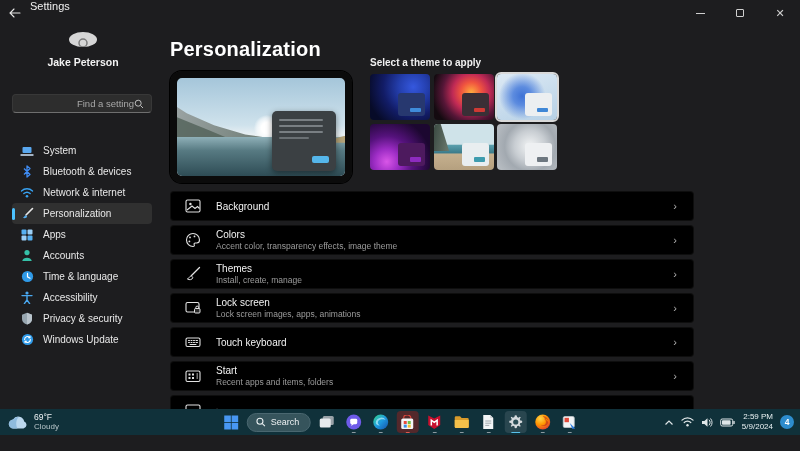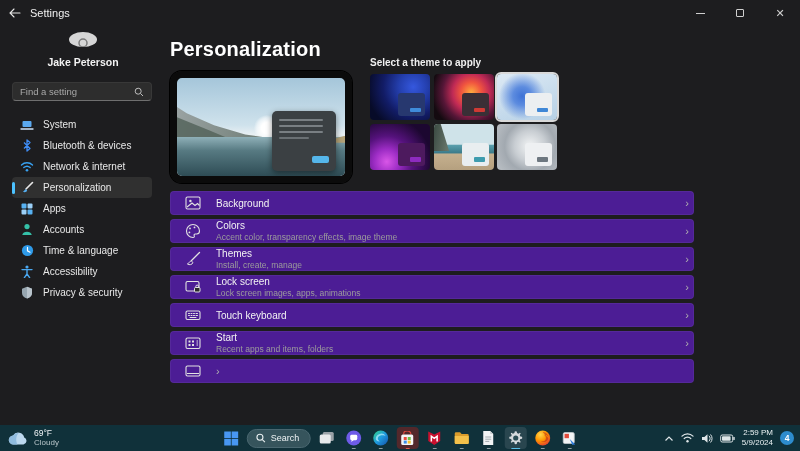--- a/index.html
+++ b/index.html
@@ -5,46 +5,46 @@
   * { box-sizing: border-box; margin: 0; padding: 0; }
   html,body { width:800px; height:451px; overflow:hidden; }
   body {
     font-family: "Liberation Sans", "DejaVu Sans", sans-serif;
     background:#1d1d1f; color:#ffffff; position:relative;
     -webkit-font-smoothing:antialiased;
   }
   svg { display:block; }
 
   
-  .titlebar { height:26px; display:flex; align-items:center; position:relative; }
+  .titlebar { height:26px; display:flex; align-items:flex-start; position:relative; }
   .back-btn { width:30px; height:26px; display:flex; align-items:center; justify-content:center; color:#e8e8e8; }
   .app-title { font-size:11px; color:#f0f0f0; }
   .win-controls { position:absolute; right:0; top:0; display:flex; height:26px; }
   .win-btn { width:40px; height:26px; display:flex; align-items:center; justify-content:center; color:#cfcfcf; }
   .glyph-min { width:9px; height:1px; background:#cfcfcf; }
   .glyph-max { width:8px; height:8px; border:1px solid #cfcfcf; border-radius:1px; }
   .glyph-close { font-size:11px; line-height:1; color:#cfcfcf; }
 
   
   .layout { display:flex; height:399px; }
   .sidebar { width:158px; flex:none; padding:2px 6px 0 12px; }
   .content { flex:1; padding:12px 0 0 12px; overflow:hidden; }
 
   
   .profile { display:flex; align-items:center; gap:9px; margin:4px 0 0 2px; height:36px;flex-direction:column; }
   .avatar { width:28px; height:28px; border-radius:50%; background:#d6d6d6; position:relative; overflow:hidden; }
   .avatar svg { position:absolute; left:4px; top:4px; }
   .profile-name { font-size:10.5px; font-weight:bold; color:#f2f2f2; }
   .searchbox {
-    margin-top:14px; height:19px; background:#2d2d2d;
+    margin-top:26px; height:19px; background:#2d2d2d;
     border:1px solid #383838; border-bottom:1px solid #6f6f6f; border-radius:4px;
-    display:flex; align-items:center; padding:0 7px; justify-content:space-between;
+    display:flex; align-items:center; padding:0 7px; justify-content:flex-end;
   }
   .search-ph { font-size:9.5px; color:#a8a8a8; }
-  .nav { margin-top:13px; display:flex; flex-direction:column; }
+  .nav { margin-top:27px; display:flex; flex-direction:column; }
   .nav-item {
     height:21px; display:flex; align-items:center; gap:9px;
     padding-left:8px; border-radius:4px; position:relative; color:#e8e8e8;
   }
   .nav-item .nav-label { font-size:10px; }
   .nav-item.selected { background:#303030; }
   .nav-item.selected::before {
     content:""; position:absolute; left:0; top:4.5px; width:2.5px; height:12px;
     border-radius:2px; background:#4cc2ff;
   }
@@ -95,32 +95,32 @@
   .tile5 { background:linear-gradient(#cfe3e9 0%, #cfe3e9 44%, #5a9fac 46%, #3d7d8c 62%, #c5b08e 66%, #b5a07f 100%); }
   .tile5 .tcard{background:#e9eef0}.tile5 .tbtn{background:#3e9cae}
   .tile5::before { content:""; position:absolute; left:0; top:0; width:26%; height:60%;
     background:linear-gradient(100deg,#3a4a42,#6b7a6e); clip-path:polygon(0 0, 45% 0, 100% 100%, 0 100%); }
   .tile6 { background:radial-gradient(circle at 55% 48%, #f2f4f5 0%, #c8cdd2 38%, #a2a9b0 62%, #bcc1c6 100%); }
   .tile6 .tcard{background:#eef0f2}.tile6 .tbtn{background:#6d7780}
 
   
   .rows { margin-top:8px; display:flex; flex-direction:column; gap:4px; width:524px; }
   .row {
-    height:24px; background:#4c1d95; border:1px solid rgba(255,255,255,0.055);
-    border-radius:4px; display:flex; align-items:center; padding:0 4px 0 13px; flex:none;
+    height:30px; background:#000000; border:1px solid rgba(255,255,255,0.055);
+    border-radius:4px; display:flex; align-items:center; padding:0 16px 0 13px; flex:none;
   }
   .row-ico { width:18px; height:18px; flex:none; margin-right:14px; }
   .row-text { flex:1; display:flex; flex-direction:column; justify-content:center; gap:1px; }
   .row-title { font-size:10px; color:#f2f2f2; }
   .row-sub { font-size:8.5px; color:#9c9c9c; }
   .chev { color:#b0b0b0; font-size:11px; }
 
   
   .taskbar {
-    position:absolute; left:0; bottom:0; width:800px; height:26px;
+    position:absolute; left:0; bottom:16px; width:800px; height:26px;
     background:#10313a; display:flex; align-items:center; z-index:50;
   }
   .weather { position:absolute; left:8px; top:0; height:26px; display:flex; align-items:center; gap:6px; }
   .weather-text { display:flex; flex-direction:column; line-height:1.15; }
   .weather-temp { font-size:8.5px; color:#f0f4f6; }
   .weather-cond { font-size:8px; color:#b9c6ca; }
   .tb-center { position:absolute; left:50%; transform:translateX(-50%); display:flex; align-items:center; gap:5px; height:26px; }
   .tb-item { width:22px; height:22px; border-radius:4px; display:flex; align-items:center; justify-content:center; position:relative; }
   .tb-item .dot { position:absolute; bottom:0px; left:50%; transform:translateX(-50%);
     width:4px; height:1.5px; border-radius:1px; background:#8d9ba1; }
@@ -260,20 +260,30 @@
         <span class="nav-label">Accessibility</span>
       </div>
       <div class="nav-item">
         <span class="nav-ico">
             <svg width="12" height="13" viewBox="0 0 12 13">
               <path d="M6 0.8 L11 2.8 V7 c0 2.8-2.2 4.6-5 5.6 C3.2 11.6 1 9.8 1 7 V2.8 Z" fill="#97a6b0"></path>
               <path d="M6 0.8 L11 2.8 V7 c0 2.8-2.2 4.6-5 5.6 Z" fill="#b9c4cc"></path>
             </svg>
           </span>
         <span class="nav-label">Privacy &amp; security</span>
+      </div>
+      <div class="nav-item">
+        <span class="nav-ico">
+            <svg width="13" height="13" viewBox="0 0 13 13">
+              <circle cx="6.5" cy="6.5" r="5.6" fill="#2f9ae8"></circle>
+              <path d="M3.6 6.5 a2.9 2.9 0 0 1 5.1-1.9 M9.4 6.5 a2.9 2.9 0 0 1-5.1 1.9" stroke="#fff" stroke-width="1.1" fill="none" stroke-linecap="round"></path>
+              <path d="M8.9 2.9 v1.8 h-1.8 M4.1 10.1 v-1.8 h1.8" stroke="#fff" stroke-width="1.1" fill="none"></path>
+            </svg>
+          </span>
+        <span class="nav-label">Windows Update</span>
       </div>
     </div>
   </div>
 
   <div class="content">
     <div class="page-title">Personalization</div>
 
     <div class="hero">
       <div class="device">
         <div class="sun"></div>

